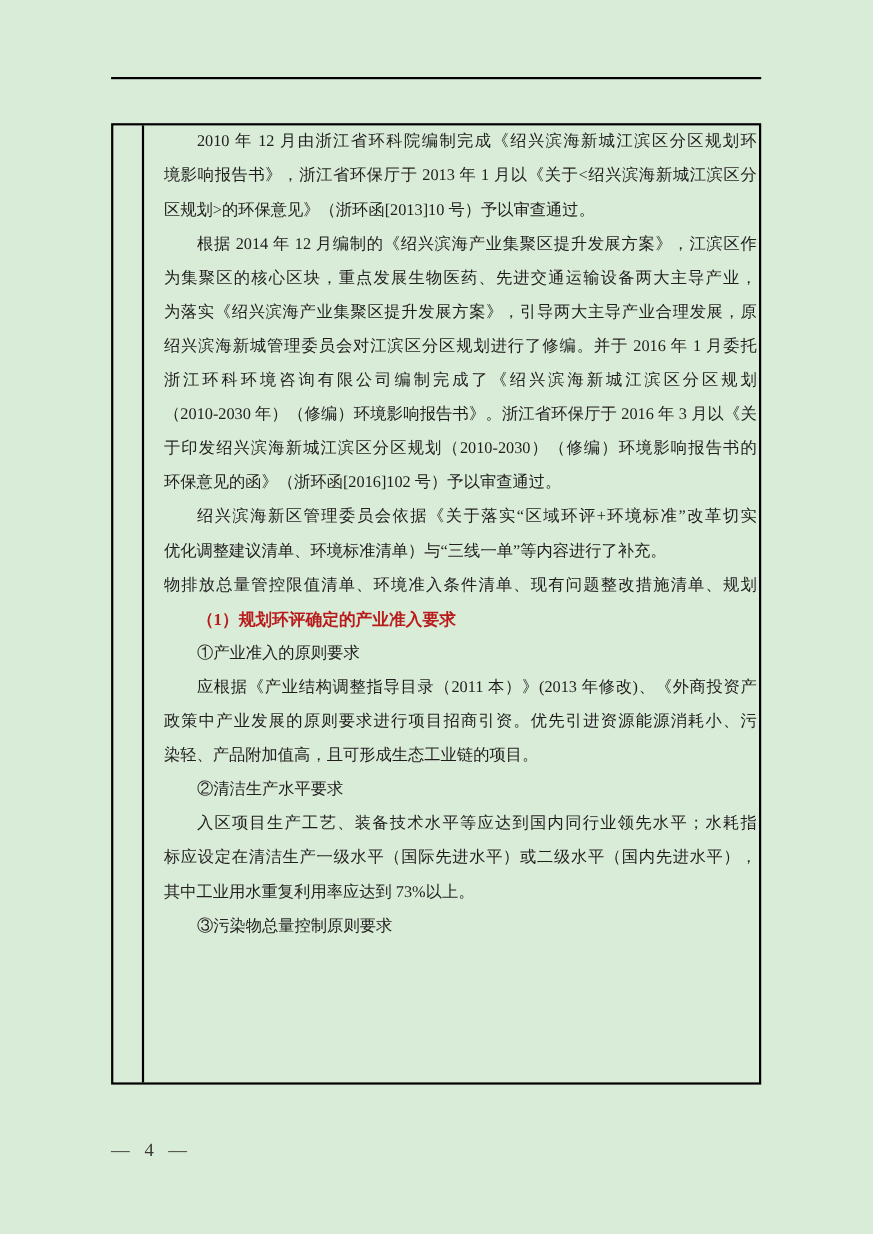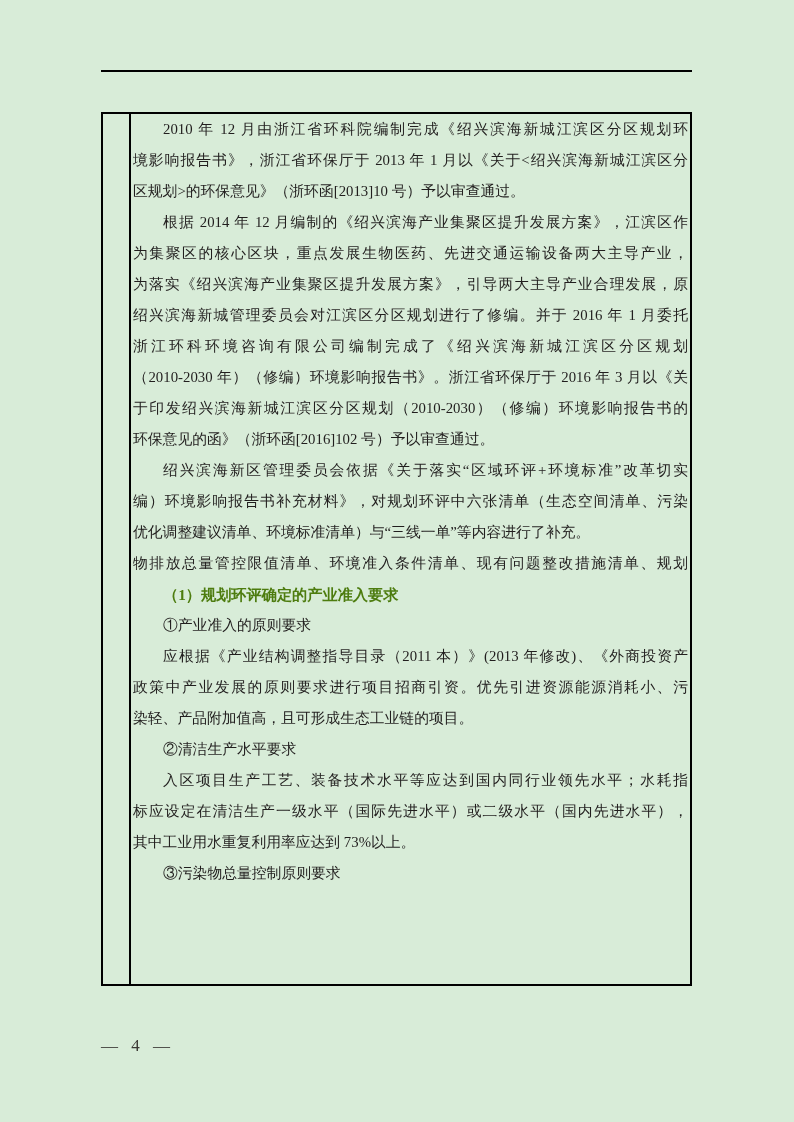--- a/index.html
+++ b/index.html
@@ -41,29 +41,30 @@
     padding:0 2px;
     box-sizing:border-box;
   }
   .ln{
     height:31px;
     line-height:31px;
     font-size:14.8px;
     overflow:hidden;
     white-space:normal;
     color:#211e1e;
+    margin-left:16px;
   }
   .fill{
     text-align:justify;
     text-align-last:justify;
     -moz-text-align-last:justify;
     text-justify:inter-character;
   }
   .ind{ text-indent:30px; }
-  .hd{ font-weight:700; font-size:15.2px; color:#4d7c0f; }
+  .hd{ font-weight:700; font-size:15.2px; color:#b91c1c; }
   .page-footer{
     position:absolute;
     left:101px;top:1035px;
     font-size:17px;
     line-height:22px;
     word-spacing:9px;
     color:#3a3733;
   }
 </style>
 </head>
@@ -84,21 +85,20 @@
       <div class="ln ind fill">根据 2014 年 12 月编制的《绍兴滨海产业集聚区提升发展方案》，江滨区作</div>
       <div class="ln fill">为集聚区的核心区块，重点发展生物医药、先进交通运输设备两大主导产业，</div>
       <div class="ln fill">为落实《绍兴滨海产业集聚区提升发展方案》，引导两大主导产业合理发展，原</div>
       <div class="ln fill">绍兴滨海新城管理委员会对江滨区分区规划进行了修编。并于 2016 年 1 月委托</div>
       <div class="ln fill">浙江环科环境咨询有限公司编制完成了《绍兴滨海新城江滨区分区规划</div>
       <div class="ln fill">（2010-2030 年）（修编）环境影响报告书》。浙江省环保厅于 2016 年 3 月以《关</div>
       <div class="ln fill">于印发绍兴滨海新城江滨区分区规划（2010-2030）（修编）环境影响报告书的</div>
       <div class="ln">环保意见的函》（浙环函[2016]102 号）予以审查通过。</div>
 
       <div class="ln ind fill">绍兴滨海新区管理委员会依据《关于落实“区域环评+环境标准”改革切实</div>
-      <div class="ln fill">编）环境影响报告书补充材料》，对规划环评中六张清单（生态空间清单、污染</div>
       <div class="ln">优化调整建议清单、环境标准清单）与“三线一单”等内容进行了补充。</div>
       <div class="ln fill">物排放总量管控限值清单、环境准入条件清单、现有问题整改措施清单、规划</div>
 
       <div class="ln ind hd">（1）规划环评确定的产业准入要求</div>
 
       <div class="ln ind">①产业准入的原则要求</div>
 
       <div class="ln ind fill">应根据《产业结构调整指导目录（2011 本）》(2013 年修改)、《外商投资产</div>
       <div class="ln fill">政策中产业发展的原则要求进行项目招商引资。优先引进资源能源消耗小、污</div>
       <div class="ln">染轻、产品附加值高，且可形成生态工业链的项目。</div>

